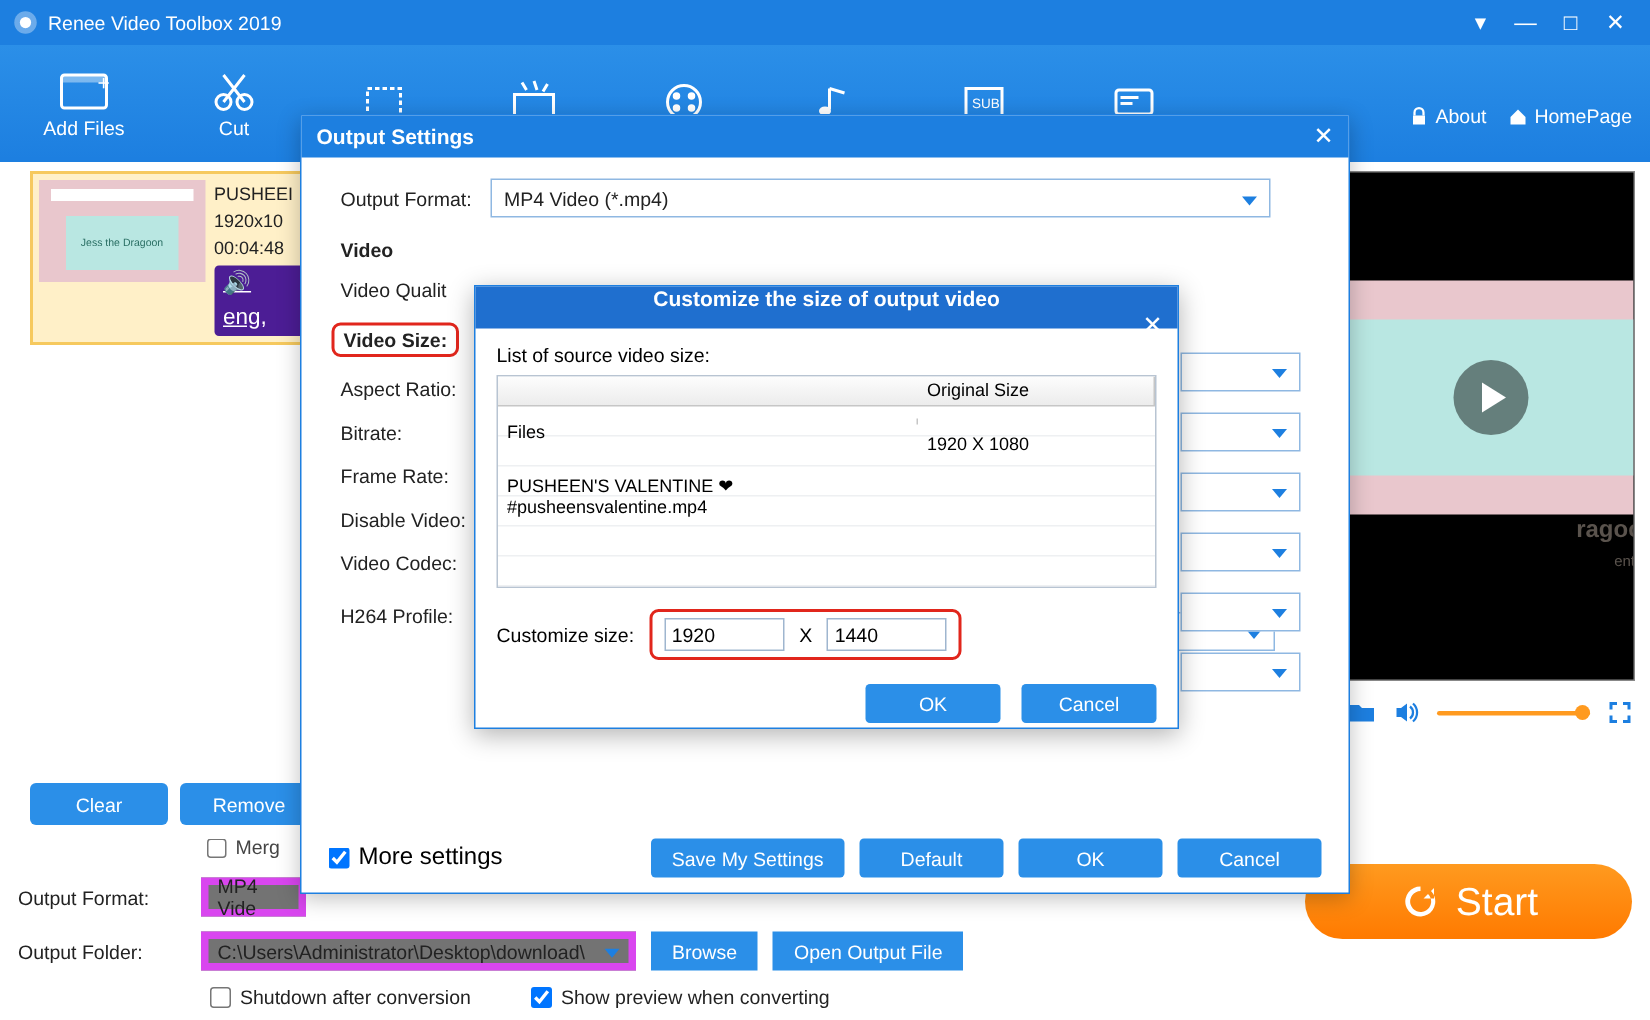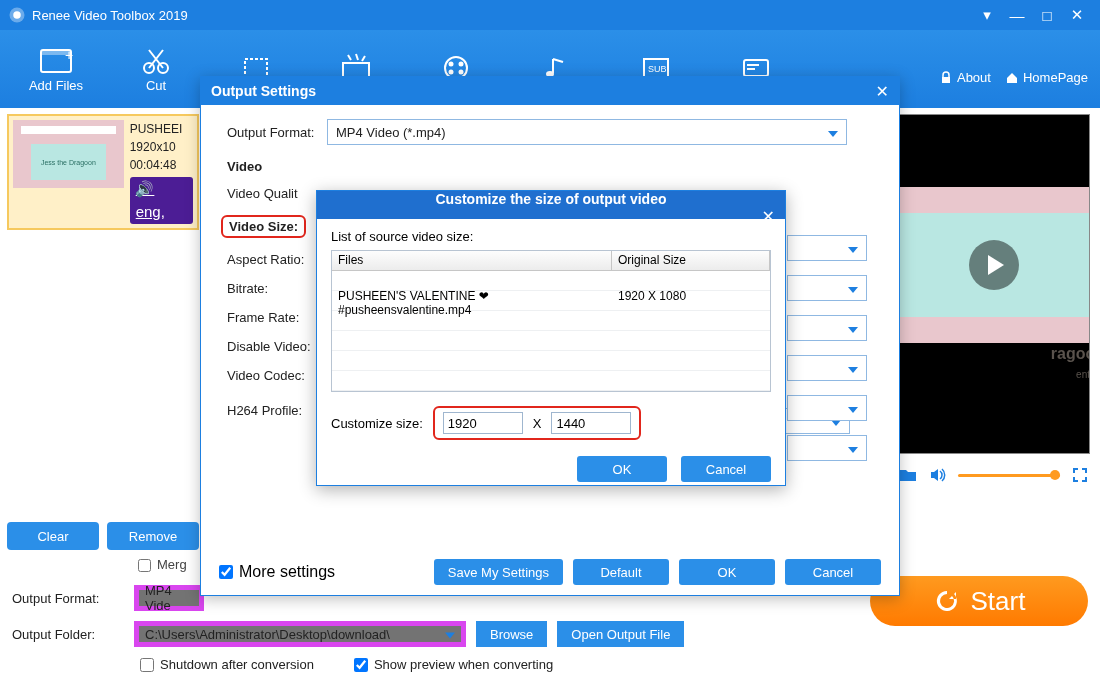--- a/index.html
+++ b/index.html
@@ -16,21 +16,21 @@
 .toolbtn { display: flex; flex-direction: column; align-items: center; width: 100px; font-size: 13px; cursor: pointer; }
 .toolbtn .ticon { height: 34px; display: flex; align-items: center; justify-content: center; }
 .toolbtn svg { fill: #fff; }
 .toolbar .right { position: absolute; right: 12px; top: 40px; display: flex; gap: 14px; font-size: 13px; }
 .toolbar .right span { display: flex; align-items: center; gap: 4px; cursor: pointer; }
 
 
 .content { position: absolute; top: 106px; left: 0; right: 0; bottom: 0; border-top: 2px solid #1d7fe0; }
 
 
-.filelist { position: absolute; left: 7px; top: 6px; width: 192px; }
+.filelist { position: absolute; left: 20px; top: 6px; width: 192px; }
 .thumb-card { border: 2px solid #f6c95e; background: #fff0c8; padding: 4px; display: flex; gap: 6px; }
 .thumb { width: 112px; height: 68px; background: #e9c7cd; position: relative; overflow: hidden; }
 .thumb .bar { position: absolute; left: 8px; right: 8px; top: 6px; height: 8px; background: #fff; }
 .thumb .mid { position: absolute; left: 18px; right: 18px; top: 24px; bottom: 8px; background: #b9e7e2; display:flex;align-items:center;justify-content:center;font-size:7px;color:#2a6f64;text-align:center;}
 .filemeta { font-size: 12px; line-height: 1.5; color: #222; }
 .lang-badge { display:inline-block; background:#4c1d95; color:#fff; font-size:15px; padding:1px 6px; border-radius:3px; margin-top:3px;text-decoration:underline;}
 .clear-remove { display:flex; gap:8px; margin-top: 292px; }
 .pillbtn { flex:1; background:#2b8fe8; color:#fff; border:none; border-radius:4px; height:28px; font-size:13px; cursor:pointer;}
 
 
@@ -82,21 +82,21 @@
 
 
 .dlg-size { position:absolute; left:316px; top:190px; width:470px; height:296px; background:#fff; border:1px solid #1d7fe0; box-shadow:0 4px 16px rgba(0,0,0,.3); z-index:20;}
 .dlg-size .dlg-title{background:#1f6fcf;flex-direction:column;}
 .dlg-size .body{padding:10px 14px 8px;font-size:13px;}
 .grid { border:1px solid #b8c4d2; height:142px; background:#fff; position:relative; overflow:hidden;}
 .grid-hdr{display:flex;background:linear-gradient(#fdfdfd,#ececec);border-bottom:1px solid #c6c6c6;height:20px;font-size:12px;}
 .grid-hdr div{padding:2px 6px;border-right:1px solid #c6c6c6;}
 .grid-row{display:flex;height:20px;font-size:12px;border-bottom:1px solid #eef0f2;}
 .grid-row div{padding:18px 6px;}
-.gcol1{width:280px;} .gcol2{flex:1;}
+.gcol1{width:280px;margin-top:28px;} .gcol2{flex:1;}
 .grid .stripes div.strip{height:20px;border-bottom:1px solid #eef0f2;}
 .size-row{margin-top:14px;display:flex;align-items:center;gap:10px;}
 .size-inputs{border:2px solid #e1261c;border-radius:6px;padding:4px 8px;display:flex;align-items:center;gap:10px;}
 .size-inputs input{width:80px;height:22px;border:1px solid #9fb6cf;padding:0 4px;font-size:13px;}
 .dlg-size .ftr{display:flex;justify-content:flex-end;gap:14px;padding:8px 14px;}
 .dlg-size .ftr button{min-width:90px;border-radius:3px;}
 
 .caret::after{content:"";display:inline-block;border-left:5px solid transparent;border-right:5px solid transparent;border-top:6px solid #1d7fe0;}
 svg{display:block}
 </style>
@@ -273,21 +273,21 @@
       <span>Start</span>
     </div>
     <div class="brow">
       <label class="lab">Output Format:</label>
       <div class="combo" style="width:70px">
           <span>MP4 Vide</span>
         </div>
     </div>
     <div class="brow">
       <label class="lab">Output Folder:</label>
-      <div class="combo" style="width:332px">
+      <div class="combo" style="width:290px">
           <span>C:\Users\Administrator\Desktop\download\</span>
           <span class="caret"></span>
         </div>
       <button class="bluebtn">Browse</button>
       <button class="bluebtn">Open Output File</button>
     </div>
     <div class="brow" style="gap:40px;margin-left:128px;">
       <label class="chk">
           <input type="checkbox" style="">
           <span>Shutdown after conversion</span>

